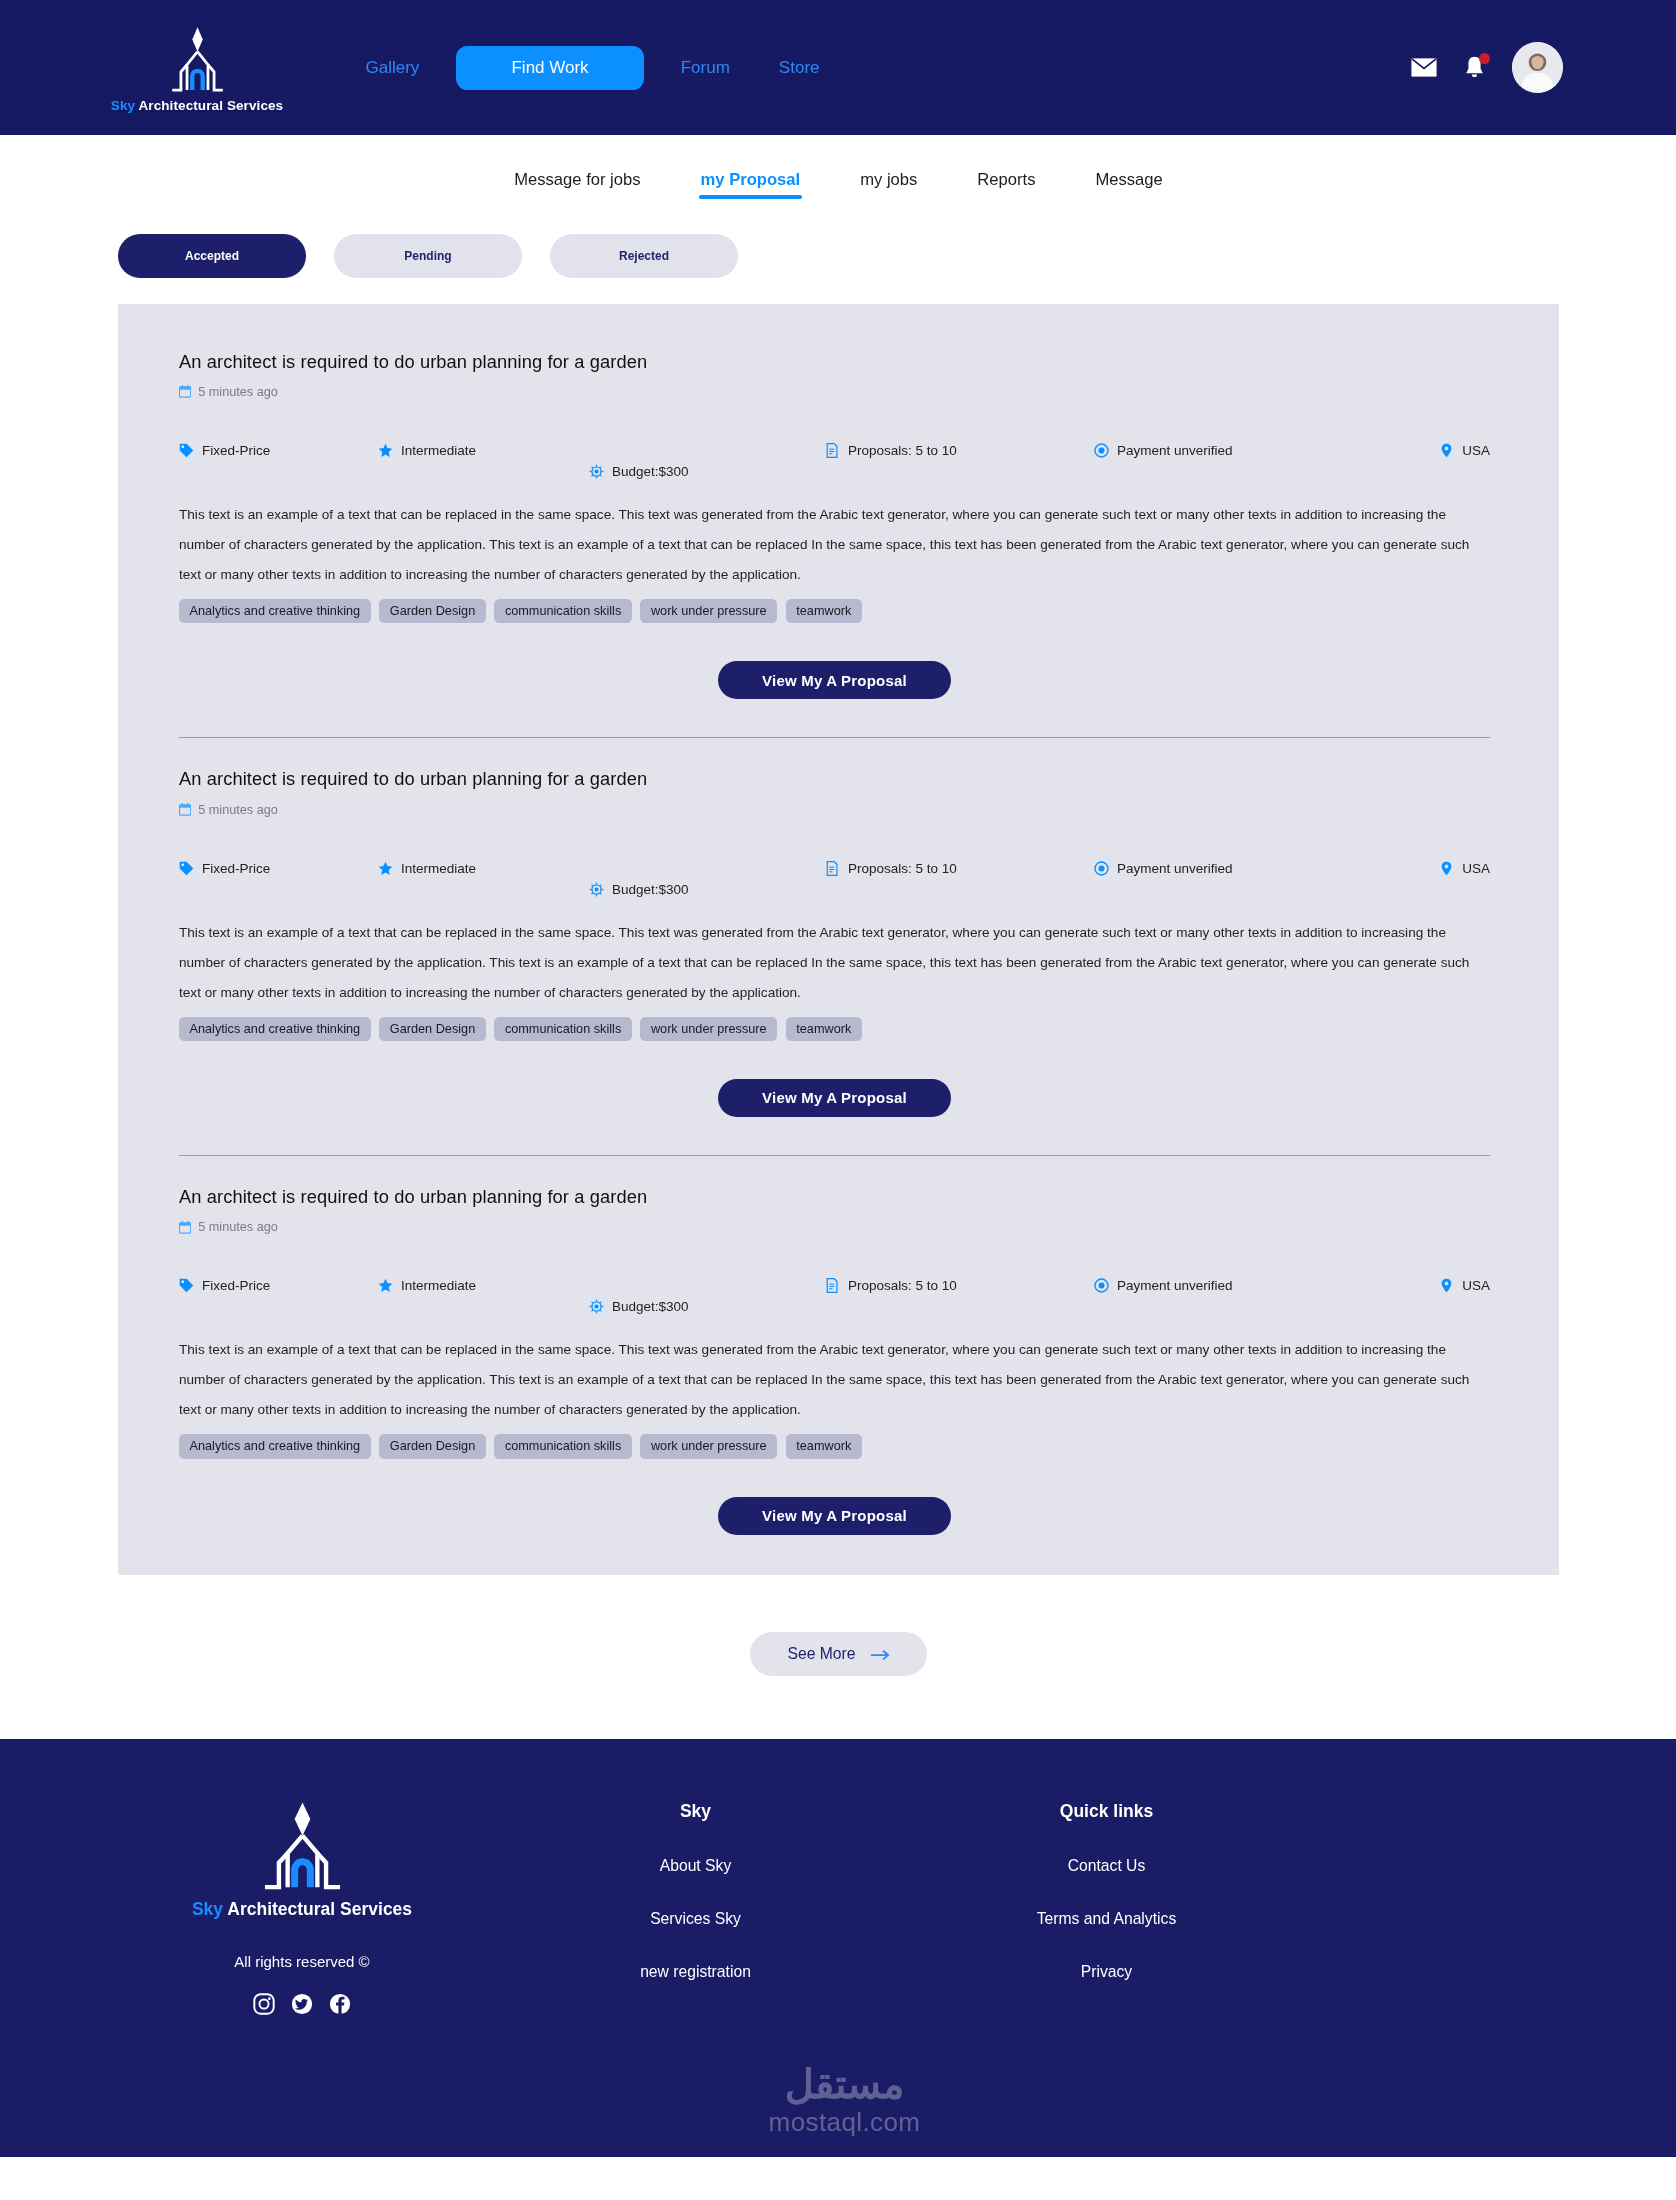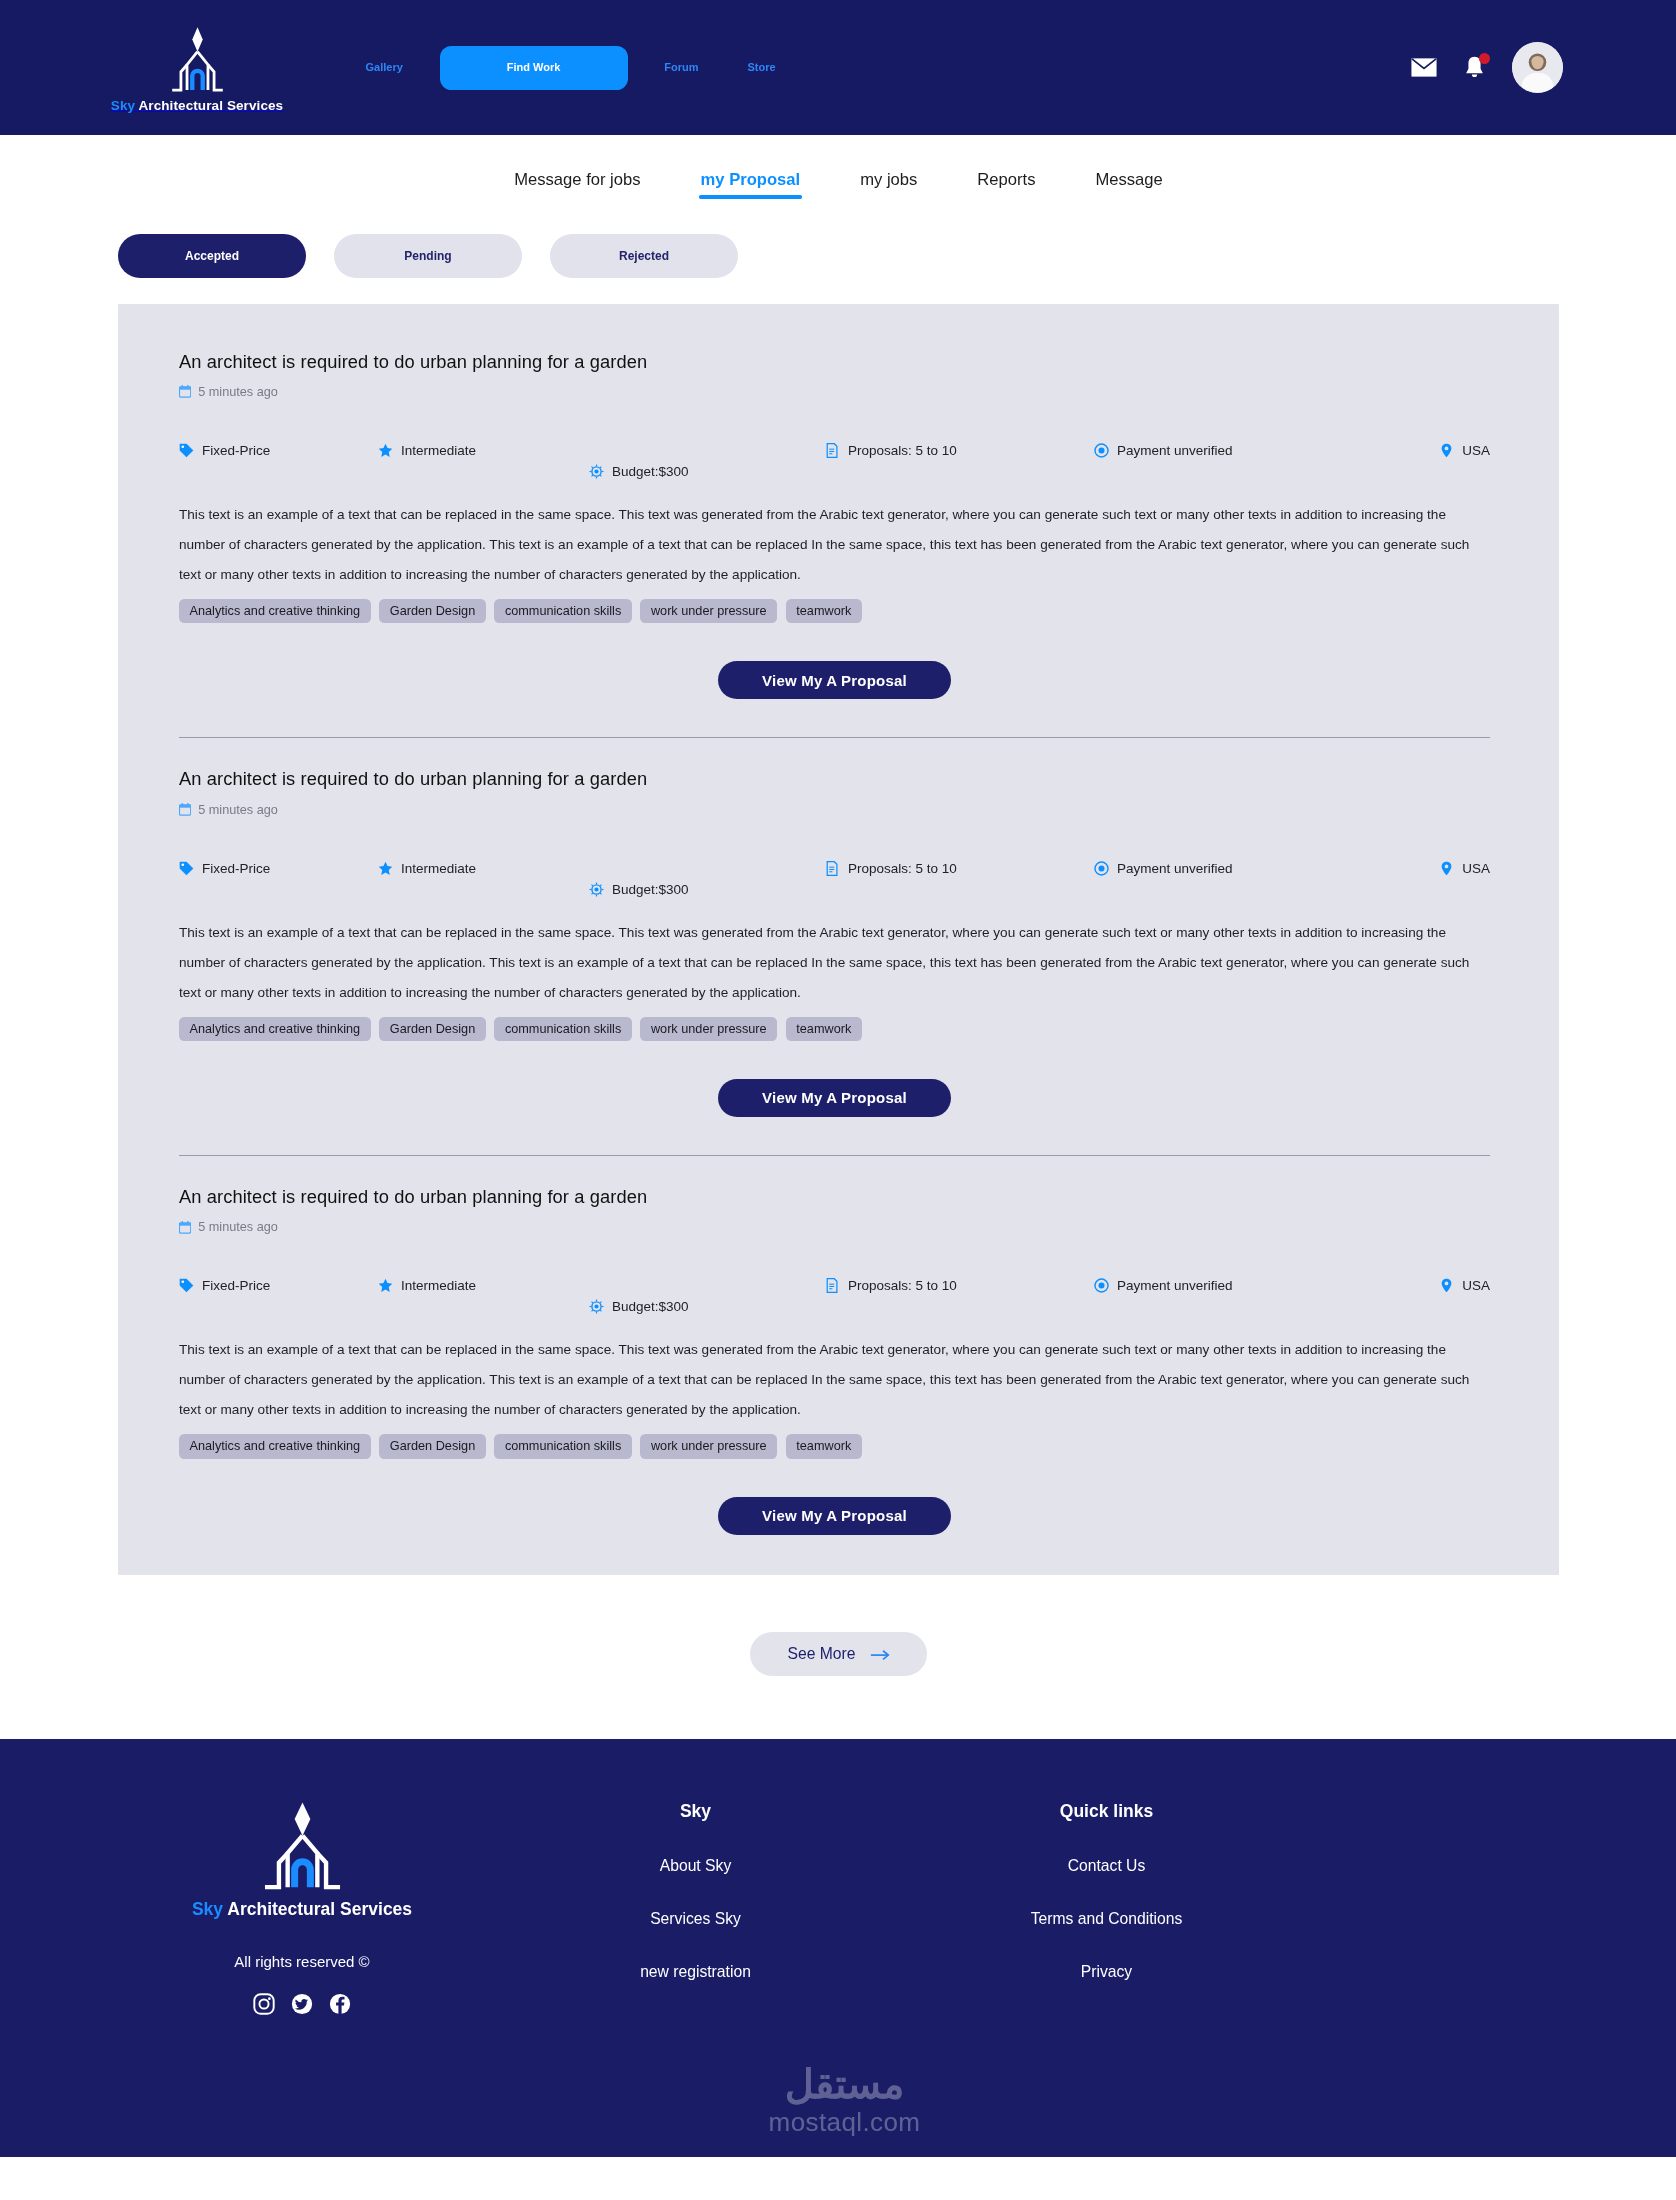--- a/index.html
+++ b/index.html
@@ -27,22 +27,22 @@
     color: #ffffff;
     letter-spacing: 0.1px;
     margin-top: 1.7px;
     white-space: nowrap;
   }
   .brand-text .sky { color: #1a8cff; }
 
   .mainnav { display: flex; align-items: center; margin-left: 61px; gap: 0; }
   .mainnav a {
     color: #2e86f5;
-    font-size: 11px;
-    font-weight: 700;
+    font-size: 17px;
+    font-weight: 400;
     text-decoration: none;
     padding: 0 24.5px;
     line-height: 1;
     white-space: nowrap;
   }
   .mainnav a.pill {
     background: #0d90ff;
     color: #ffffff;
     border-radius: 11.4px;
     padding: 12.2px 19px;
@@ -739,21 +739,21 @@
     <div class="fcol">
       <h4>Sky</h4>
       <a href="#">About Sky</a>
       <a href="#">Services Sky</a>
       <a href="#">new registration</a>
     </div>
 
     <div class="fcol">
       <h4>Quick links</h4>
       <a href="#">Contact Us</a>
-      <a href="#">Terms and Conditions</a>
+      <a href="#">Terms and Analytics</a>
       <a href="#">Privacy</a>
     </div>
 
   </div>
 
   <div class="watermark">
     <div class="wm-ar">مستقل</div>
     <div class="wm-en">mostaql.com</div>
   </div>
 </footer>

